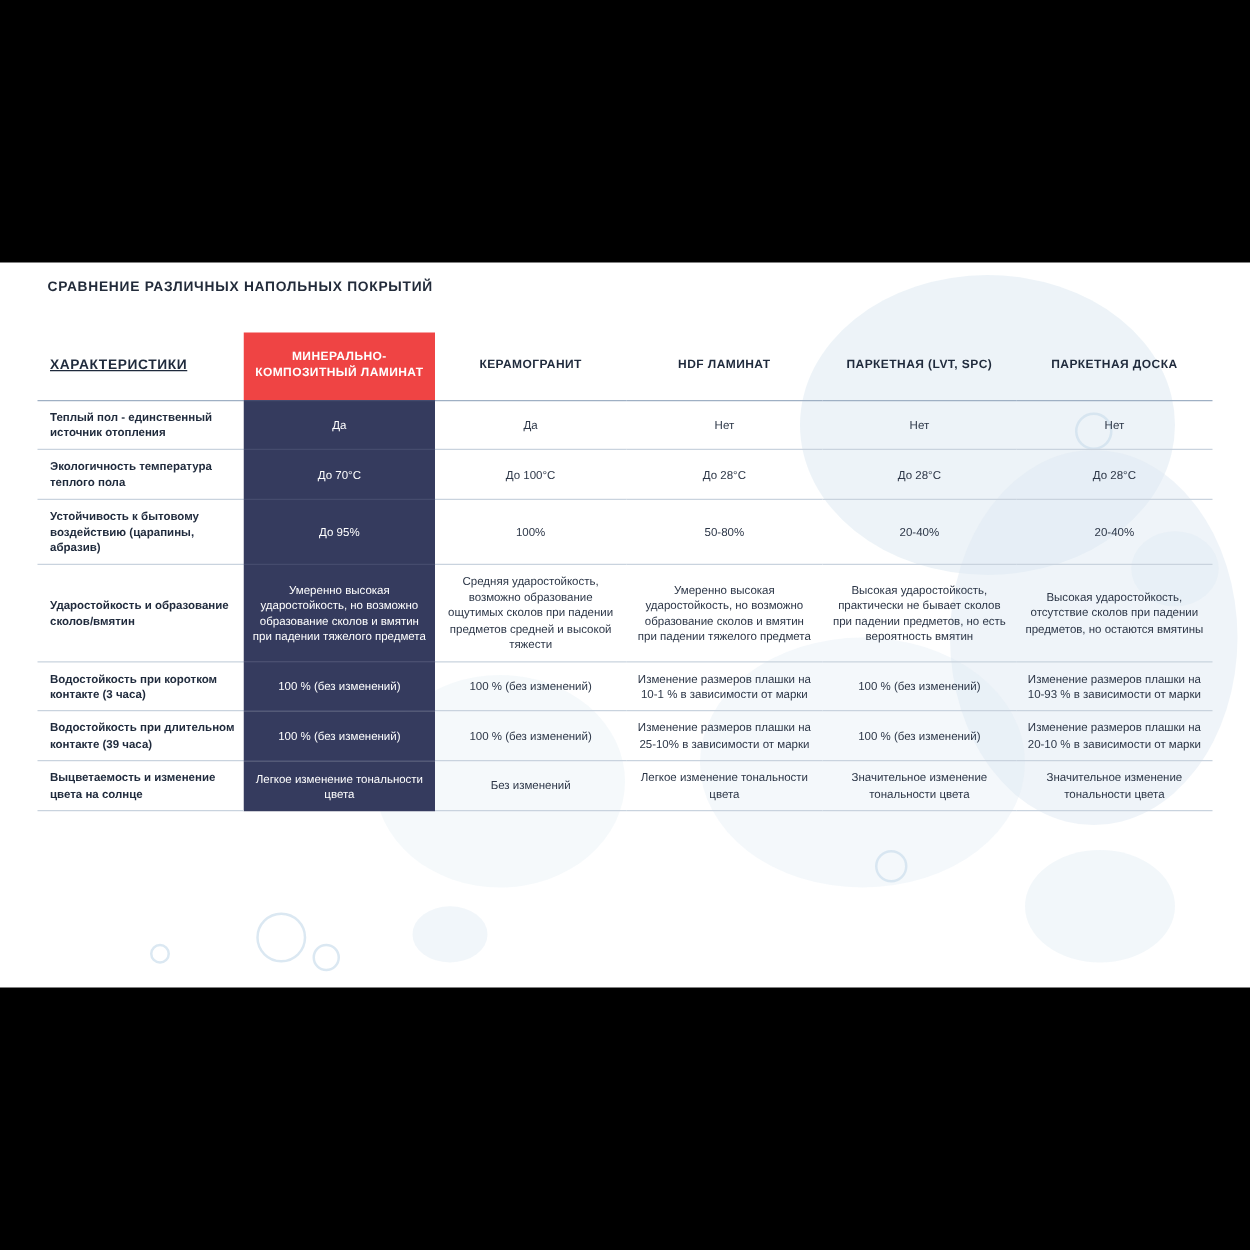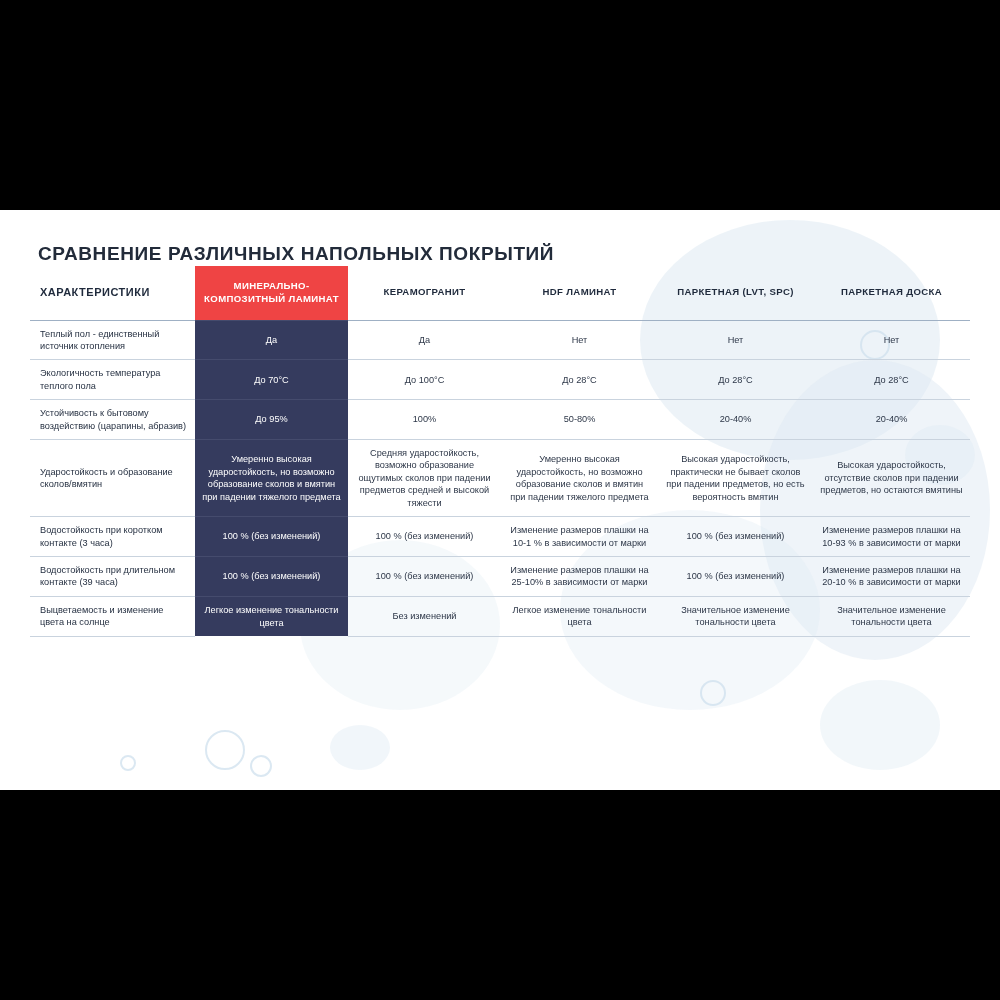--- a/index.html
+++ b/index.html
@@ -31,22 +31,22 @@
     pointer-events: none;
   }
   .blob.ring {
     background: transparent;
     border: 2px solid #cfe0ee;
   }
   .splash-wrap { position: absolute; inset: 0; overflow: hidden; }
 
   #title {
     position: absolute;
-    left: 38px; top: 33px;
-    font-size: 19px;
+    left: 38px; top: 14px;
+    font-size: 11px;
     letter-spacing: .6px;
     color: #222b3a;
     font-weight: 700;
   }
 
   table {
     position: absolute;
     left: 30px; top: 56px;
     width: 940px;
     border-collapse: collapse;
@@ -74,25 +74,26 @@
     font-size: 9.6px;
     letter-spacing: .35px;
     color: #1f2a3c;
     height: 54px;
   }
   th.head-first {
     text-align: left;
     padding-left: 10px;
     font-size: 11px;
     letter-spacing: .5px;
+    text-decoration: underline;
   }
   td.rowhead {
     text-align: left;
     padding-left: 10px;
-    font-weight: 400;
+    font-weight: 700;
     font-size: 9.2px;
     color: #1f2a3c;
   }
   
   .hi {
     background: #353b5e;
     color: #ffffff;
     border-bottom: 1px solid #454b6d;
   }
   thead th.hi {

